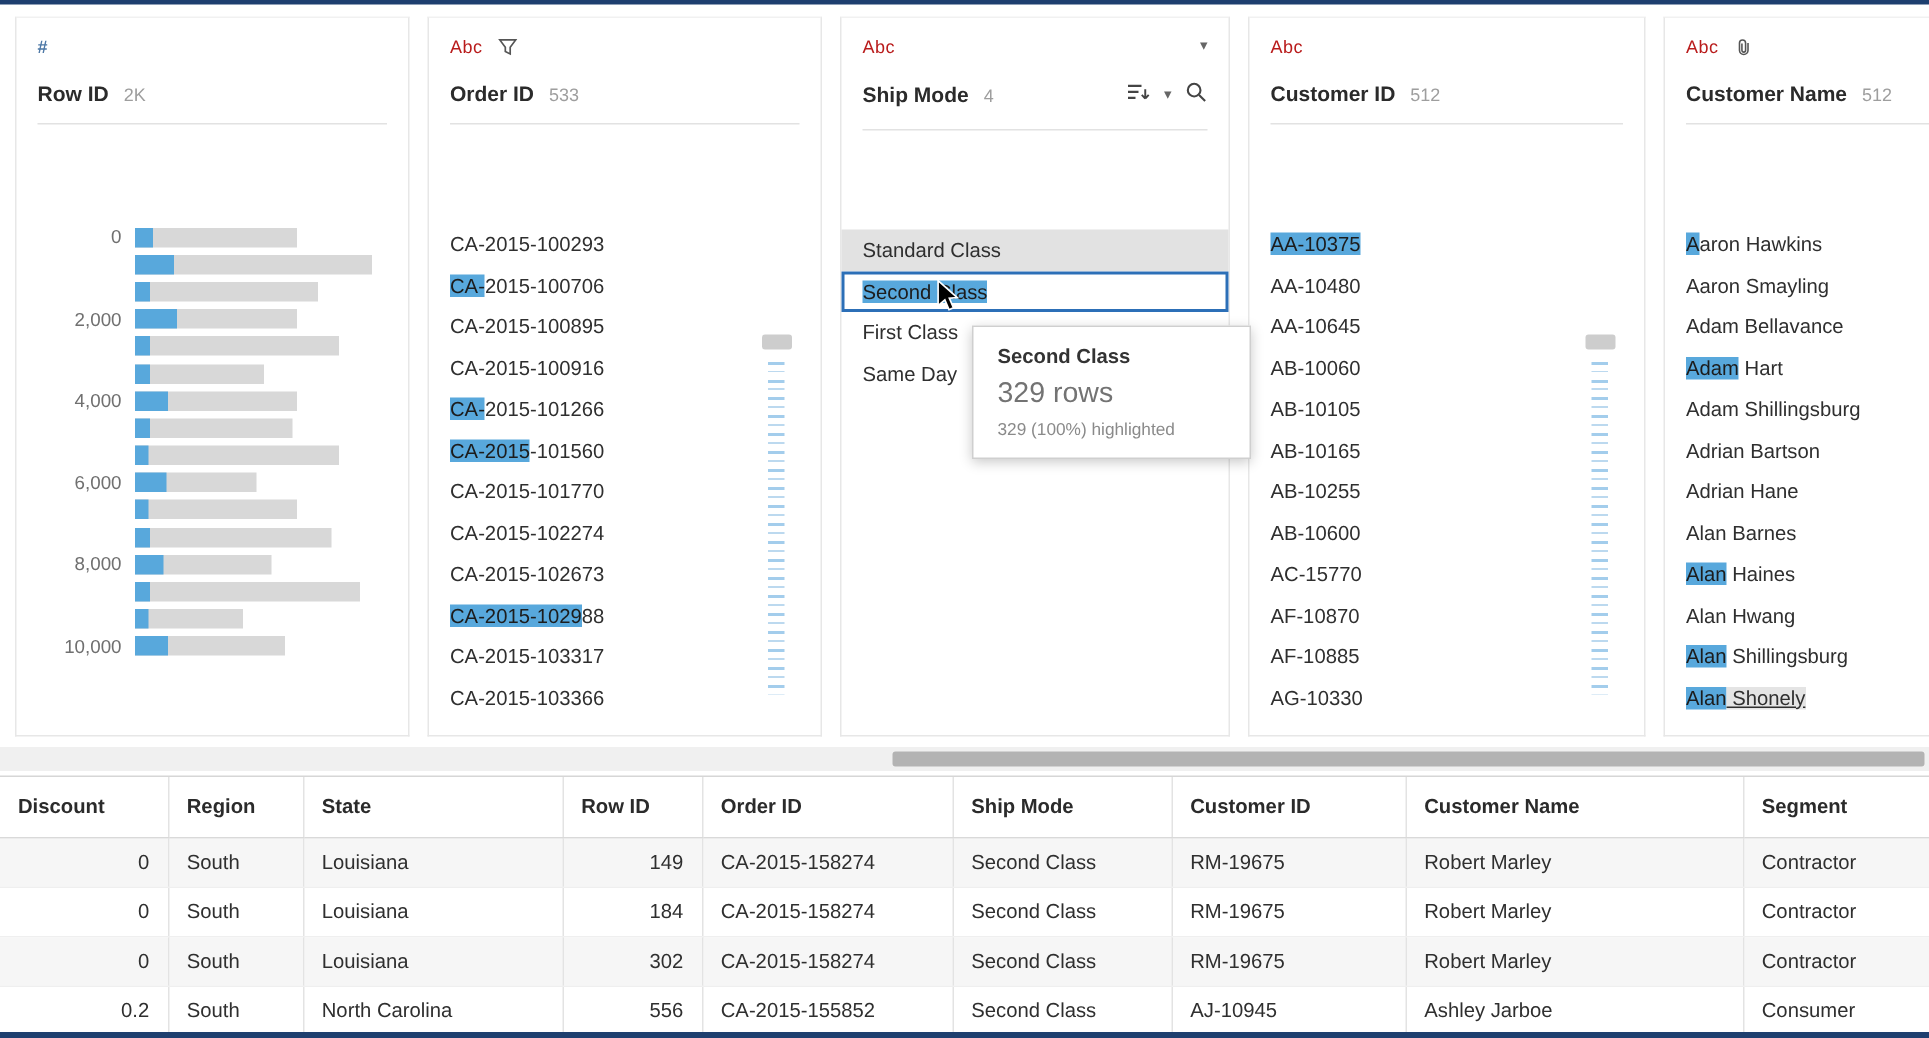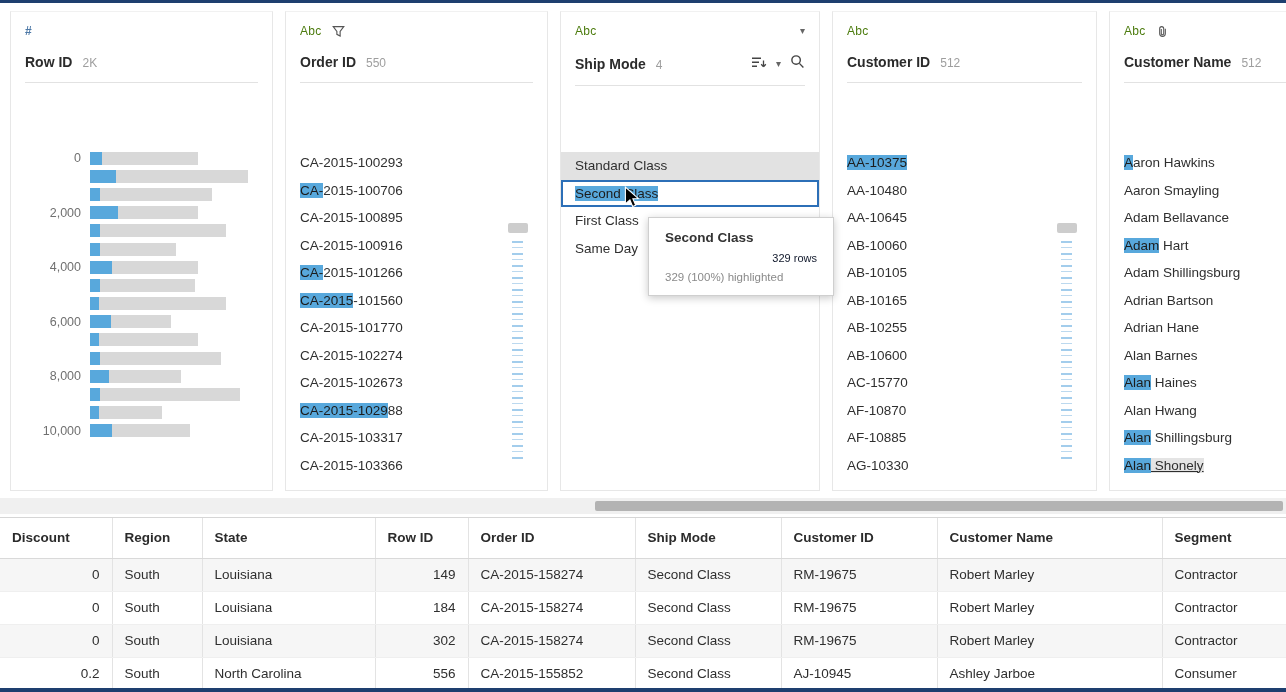--- a/index.html
+++ b/index.html
@@ -13,21 +13,21 @@
   .edge-bottom{bottom:0;height:4px;}
 
   
   .profile-panel{position:absolute;top:3px;left:0;width:1286px;height:495px;
     display:flex;gap:12px;padding:8px 0 0 10px;box-sizing:border-box;overflow:hidden;background:#fff;}
   .card{position:relative;flex:0 0 auto;height:480px;background:#fff;
     border:1px solid #e7e7e7;border-top-color:#f1f1f1;box-sizing:border-box;}
   .card-head{padding:10px 14px 12px;}
   .type-row{display:flex;align-items:center;height:18px;margin-bottom:14px;}
   .type-label{font-size:12px;color:#4e79a7;font-weight:bold;}
-  .type-label.abc{color:#4d7c0f;font-weight:normal;letter-spacing:.3px;}
+  .type-label.abc{color:#b91c1c;font-weight:normal;letter-spacing:.3px;}
   .type-row .icon{margin-left:10px;display:inline-flex;align-items:center;}
   .type-row .spacer{flex:1;}
   .caret{font-size:10px;color:#666;line-height:1;}
   .field-row{display:flex;align-items:baseline;}
   .field-name{font-size:14px;font-weight:bold;color:#2b2b2b;}
   .field-count{font-size:12px;color:#9e9e9e;margin-left:10px;}
   .field-row .icon-group{margin-left:auto;display:inline-flex;align-items:center;gap:9px;}
   .card-rule{border-bottom:1px solid #e2e2e2;margin:12px 0 0;}
   .card-body{position:relative;padding:46px 0 0 0;}
 
@@ -52,21 +52,21 @@
   .minimap{position:absolute;top:128px;bottom:16px;right:18px;width:22px;}
   .mm-thumb{width:20px;height:10px;margin:0 auto 6px;background:#cdcdcd;border-radius:2px;}
   .mm-ticks{width:11px;margin:0 auto;position:absolute;left:5px;top:18px;bottom:0;
     background-image:repeating-linear-gradient(to bottom,#a3cdec 0 2px,transparent 2px 6px,
       #bcd9ef 6px 7px,transparent 7px 12px);}
 
   
   .tooltip{position:absolute;left:648px;top:217px;width:186px;z-index:30;background:#fff;
     border:1px solid #cfcfcf;box-shadow:0 2px 8px rgba(0,0,0,.22);padding:12px 16px 12px;box-sizing:border-box;}
   .tt-title{font-size:13.5px;font-weight:bold;color:#333;}
-  .tt-rows{font-size:11px;color:#0f172a;margin-top:7px;text-align:right;}
+  .tt-rows{font-size:19px;color:#737373;margin-top:7px;}
   .tt-note{font-size:11.5px;color:#8a8a8a;margin-top:7px;}
   .cursor{position:absolute;left:622px;top:186px;z-index:35;}
 
   
   .hscroll{position:absolute;top:498px;left:0;width:1286px;height:16px;background:#f0f0f0;}
   .hscroll .thumb{position:absolute;left:595px;right:3px;top:3px;height:10px;background:#b3b3b3;border-radius:2px;}
 
   
   .grid{position:absolute;top:517px;left:0;width:1286px;height:171px;overflow:hidden;
     border-top:1px solid #d6d6d6;background:#fff;}
@@ -218,21 +218,21 @@
       <div class="type-row">
         <span class="type-label abc">Abc</span>
         <span class="icon">
           <svg width="13" height="13" viewBox="0 0 16 16">
               <path d="M1.5 2h13L10 8v5.5l-4-2V8L1.5 2z" fill="none" stroke="#555" stroke-width="1.4"></path>
             </svg>
         </span>
       </div>
       <div class="field-row">
         <span class="field-name">Order ID</span>
-        <span class="field-count">550</span>
+        <span class="field-count">533</span>
       </div>
       <div class="card-rule"></div>
     </div>
     <div class="card-body">
       <div class="value-list">
           <div class="vrow"><span>CA-2015-100293</span></div>
           <div class="vrow"><span class="hl">CA-</span><span>2015-100706</span></div>
           <div class="vrow"><span>CA-2015-100895</span></div>
           <div class="vrow"><span>CA-2015-100916</span></div>
           <div class="vrow"><span class="hl">CA-</span><span>2015-101266</span></div>

